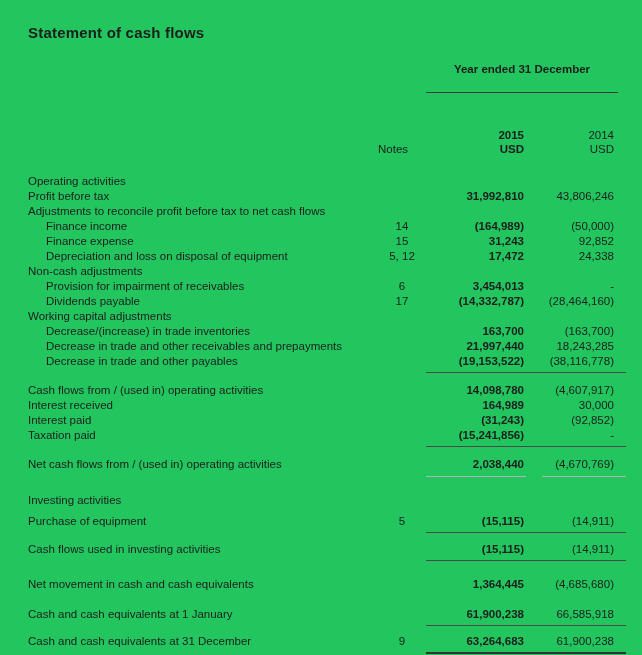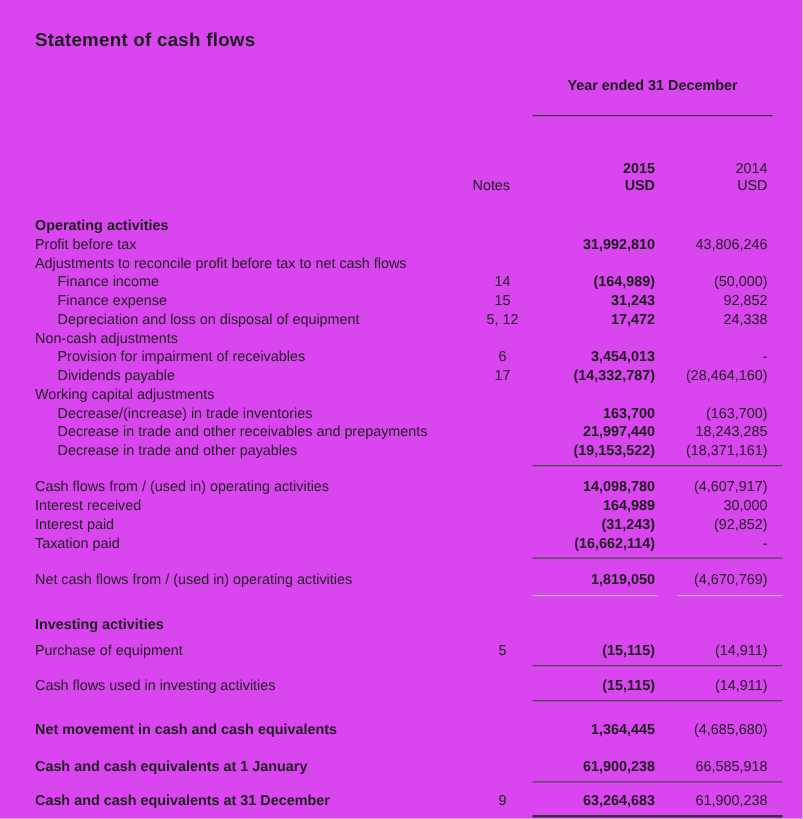--- a/index.html
+++ b/index.html
@@ -1,21 +1,21 @@
 <!DOCTYPE html>
 <html><head>
 <meta charset="utf-8">
 <style>
   html,body { margin:0; padding:0; background:#fbfbfa; }
   .page {
     position:relative;
     width:642px; height:655px;
     box-sizing:border-box;
     padding:24px 28px 0 28px;
-    background:#d946ef;
+    background:#22c55e;
     font-family:"Liberation Sans", sans-serif;
     color:#1e1e1e;
     overflow:hidden;
   }
   .title { font-size:15px; font-weight:700; margin:0; letter-spacing:.2px; }
 
   .table { margin-top:21px; }
 
   
   .period-wrap { margin-left:398px; width:192px; }
@@ -38,21 +38,21 @@
   
   .rows { margin-top:18px; }
   .r {
     display:grid; grid-template-columns:350px 48px 98px 90px;
     font-size:11.5px; line-height:15px;
   }
   .r .lbl  { white-space:nowrap; }
   .r .note { text-align:center; }
   .r .v15  { text-align:right; font-weight:700; }
   .r .v14  { text-align:right; }
-  .sec .lbl, .boldlbl .lbl { font-weight:700; }
+  .sec .lbl, .boldlbl .lbl { font-weight:400; }
   .ind .lbl { padding-left:18px; }
 
   
   .rule {
     height:0; border-top:1px solid #4a4a4a;
     margin:3px 0 0 398px; width:200px;
   }
   .rule-final { border-top-width:2px; border-top-color:#333; }
   .rule-split {
     margin:4px 0 0 398px; width:200px;
@@ -169,21 +169,21 @@
         <div class="lbl">Decrease in trade and other receivables and prepayments</div>
         <div class="note"></div>
         <div class="v15">21,997,440</div>
         <div class="v14">18,243,285</div>
       </div>
 
       <div class="r ind">
         <div class="lbl">Decrease in trade and other payables</div>
         <div class="note"></div>
         <div class="v15">(19,153,522)</div>
-        <div class="v14">(18,371,161)</div>
+        <div class="v14">(38,116,778)</div>
       </div>
 
       <div class="rule"></div>
 
       <div class="r mt10">
         <div class="lbl">Cash flows from / (used in) operating activities</div>
         <div class="note"></div>
         <div class="v15">14,098,780</div>
         <div class="v14">(4,607,917)</div>
       </div>
@@ -198,30 +198,30 @@
       <div class="r">
         <div class="lbl">Interest paid</div>
         <div class="note"></div>
         <div class="v15">(31,243)</div>
         <div class="v14">(92,852)</div>
       </div>
 
       <div class="r">
         <div class="lbl">Taxation paid</div>
         <div class="note"></div>
-        <div class="v15">(16,662,114)</div>
+        <div class="v15">(15,241,856)</div>
         <div class="v14">-</div>
       </div>
 
       <div class="rule"></div>
 
       <div class="r mt10">
         <div class="lbl">Net cash flows from / (used in) operating activities</div>
         <div class="note"></div>
-        <div class="v15">1,819,050</div>
+        <div class="v15">2,038,440</div>
         <div class="v14">(4,670,769)</div>
       </div>
 
       <div class="rule-split">
         <span class="u1"></span>
         <span class="u2"></span>
       </div>
 
       <div class="r sec mt24">
         <div class="lbl">Investing activities</div>

